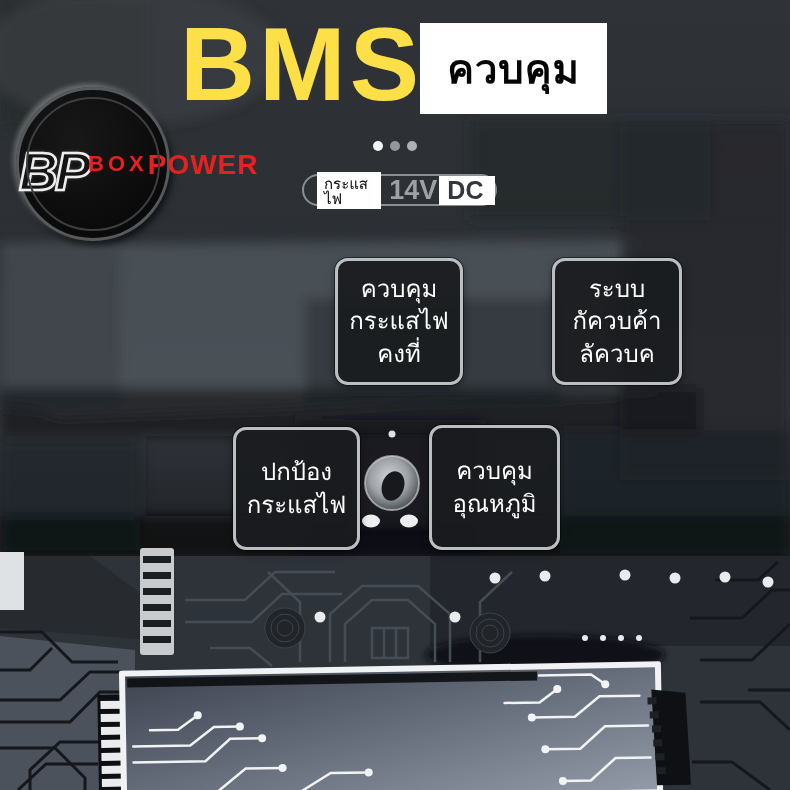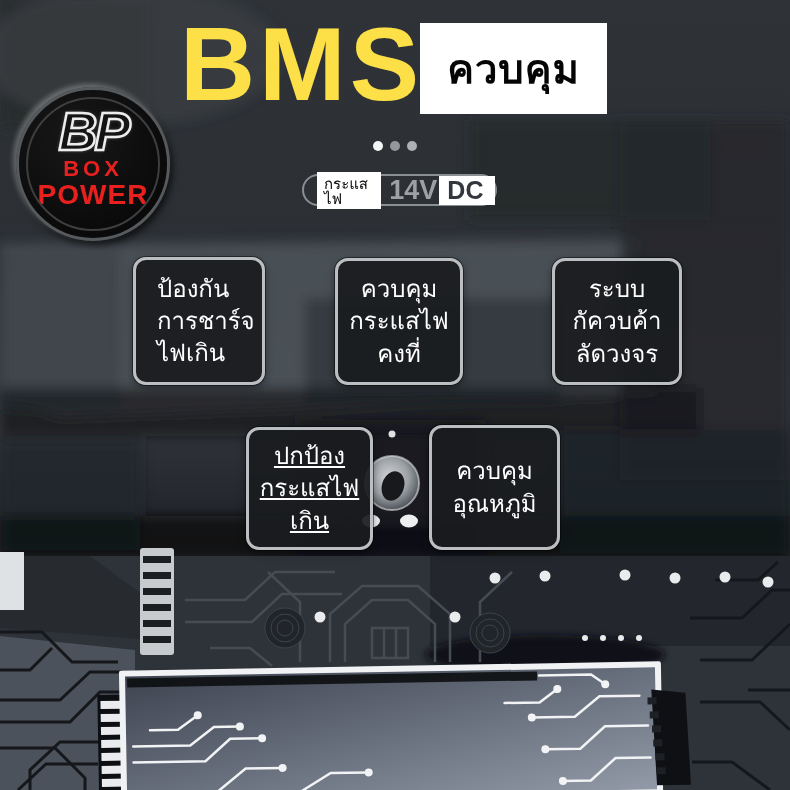--- a/index.html
+++ b/index.html
@@ -23,21 +23,21 @@
   .badge span{
     font-size:40px;font-weight:bold;color:#050505;letter-spacing:1px;
   }
 
   
   .logo{
     position:absolute;left:16px;top:87px;width:148px;height:148px;border-radius:50%;
     background:radial-gradient(circle at 38% 32%, #181818 0%, #0a0a0a 70%);
     border:3px solid #565a5d;
     box-shadow:-3px -3px 5px rgba(255,255,255,.28), 3px 4px 7px rgba(0,0,0,.65);
-    display:flex;flex-direction:column;align-items:center;
+    display:flex;flex-direction:row;align-items:center;
   }
   .logo::before{
     content:"";position:absolute;inset:7px;border-radius:50%;
     border:2px solid #3c3e40;
   }
   .logo .bp{
     margin-top:14px;font-size:54px;font-weight:bold;font-style:italic;
     letter-spacing:-3px;color:#141414;line-height:1;
     -webkit-text-stroke:2.5px #ededed;
     text-shadow:0 0 4px rgba(255,255,255,.35);
@@ -78,21 +78,21 @@
     border:3px solid #bcbfc2;border-radius:13px;
     box-shadow:0 0 0 1px rgba(0,0,0,.45), 0 3px 8px rgba(0,0,0,.4);
     color:#ffffff;font-size:24px;line-height:1.34;
     display:flex;flex-direction:column;justify-content:center;
     text-align:center;
   }
   .feature span{display:block;}
   #f1{left:133px;top:257px;width:132px;height:128px;text-align:left;padding-left:21px;}
   #f2{left:335px;top:258px;width:128px;height:127px;}
   #f3{left:552px;top:258px;width:130px;height:127px;}
-  #f4{left:246px;top:427px;width:127px;height:123px;text-decoration:underline;}
+  #f4{left:233px;top:427px;width:127px;height:123px;}
   #f5{left:429px;top:425px;width:131px;height:125px;}
 </style>
 </head>
 <body>
 
 <div class="stage">
 
   <svg class="bg" width="790" height="790" viewBox="0 0 790 790">
     <defs>
       <linearGradient id="bgGrad" x1="0" y1="0" x2="0" y2="1">
@@ -288,38 +288,32 @@
       <i></i>
       <i></i>
     </div>
 
   <div class="pill">
     <span class="lab">กระแสไฟ</span>
     <span class="val">14V</span>
     <span class="unit">DC</span>
   </div>
 
-  <div class="feature" id="f1">
-    <span>ป้องกัน</span>
-    <span>การชาร์จ</span>
-    <span>ไฟเกิน</span>
-  </div>
   <div class="feature" id="f2">
     <span>ควบคุม</span>
     <span>กระแสไฟ</span>
     <span>คงที่</span>
   </div>
   <div class="feature" id="f3">
     <span>ระบบ</span>
     <span>กัควบค้า</span>
-    <span>ลัดวงจร</span>
+    <span>ลัควบค</span>
   </div>
   <div class="feature" id="f4">
     <span>ปกป้อง</span>
     <span>กระแสไฟ</span>
-    <span>เกิน</span>
   </div>
   <div class="feature" id="f5">
     <span>ควบคุม</span>
     <span>อุณหภูมิ</span>
   </div>
 
 </div>
 
 </body></html>

